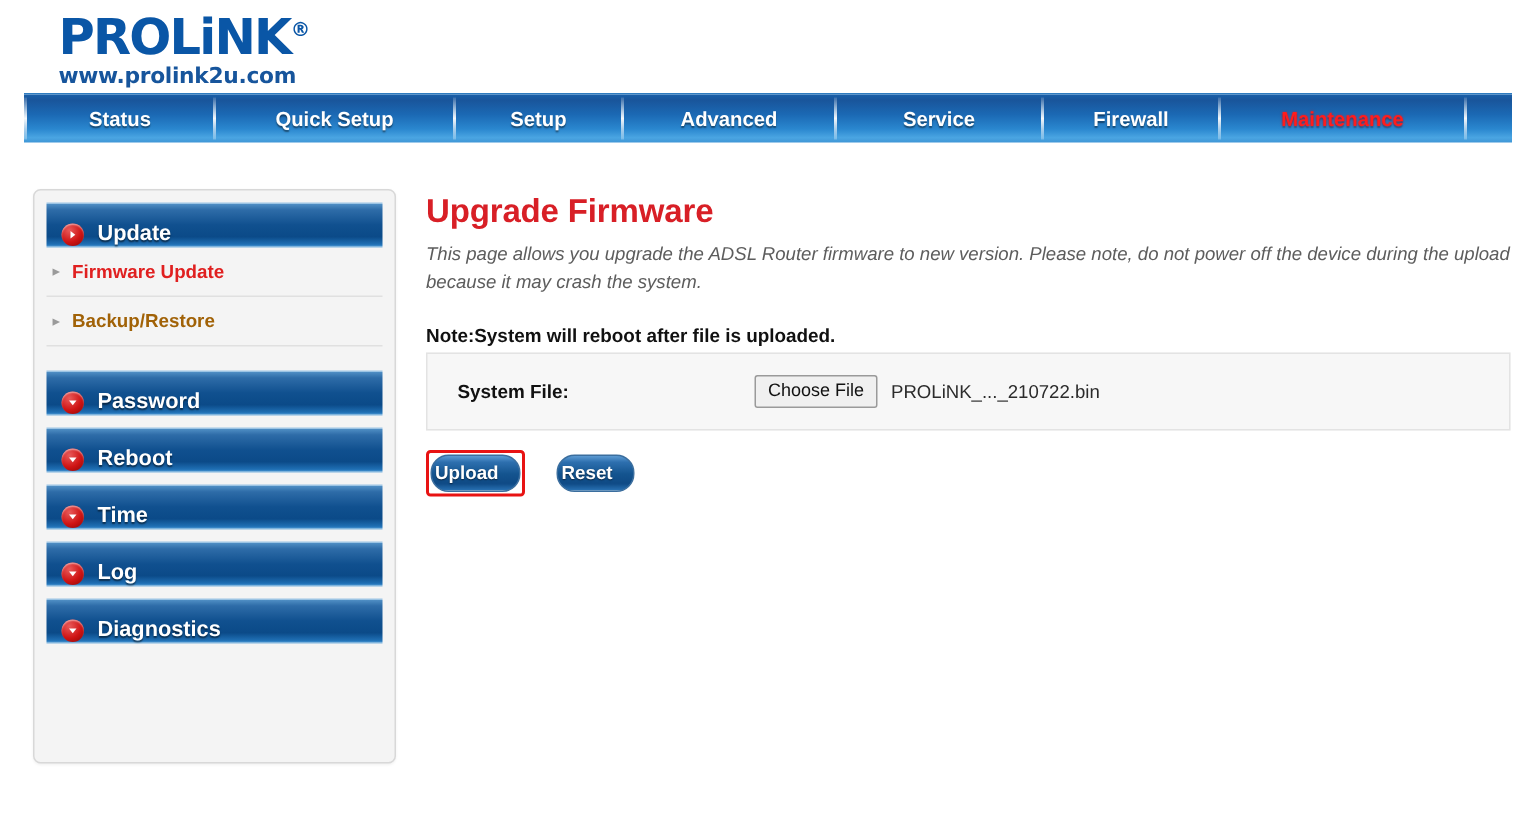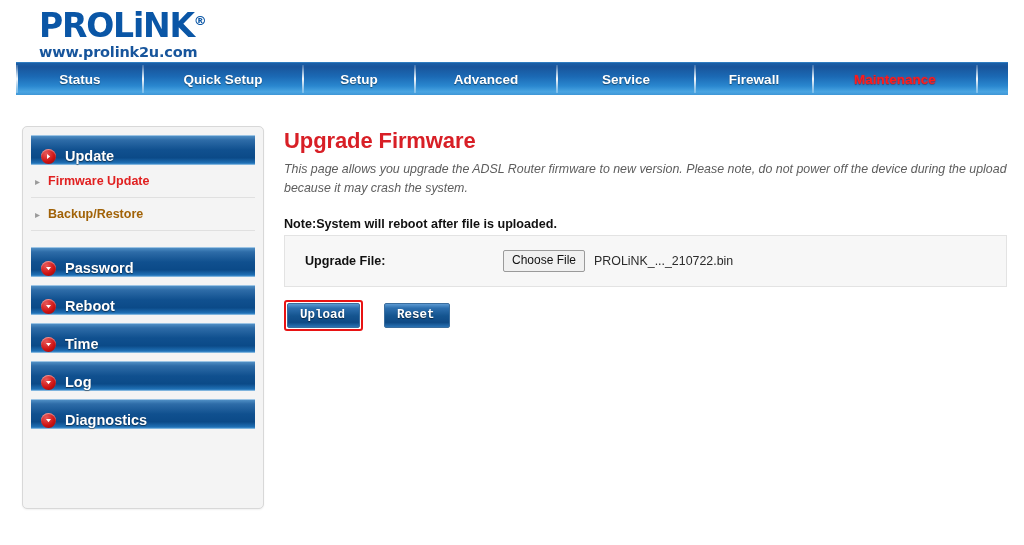--- a/index.html
+++ b/index.html
@@ -225,34 +225,34 @@
   }
 
   
   #actions {
     position: absolute;
     left: 0px; top: 172px;
     display: flex;
     align-items: center;
   }
   .btn3d {
-    font-family: Liberation Mono, monospace;
+    font-family: Liberation Sans, sans-serif;
     font-size: 12.5px;
     font-weight: 700;
     color: #ffffff;
     text-shadow: 0 1px 1px rgba(0,0,0,.55);
     background: linear-gradient(to bottom,
       #5c9ad2 0%,
       #2d6fae 18%,
       #14548f 52%,
       #0f4a85 80%,
       #2972b4 100%);
     border: 1px solid #3b6e9e;
-    border-radius: 2px;
-    padding: 4px 14px 5px 12px;
+    border-radius: 12px;
+    padding: 4px 14px 5px 2px;
     cursor: pointer;
     line-height: 14px;
   }
   #upload-wrap {
     border: 2px solid #e81313;
     padding: 1px;
     border-radius: 3px;
     display: inline-block;
     line-height: 0;
   }
@@ -360,21 +360,21 @@
       <span>Diagnostics</span>
     </div>
   </div>
 
   <div id="main">
     <h1 id="page-title">Upgrade Firmware</h1>
     <p id="page-desc">This page allows you upgrade the ADSL Router firmware to new version. Please note, do not power off the device during the upload because it may crash the system.</p>
     <p id="page-note">Note:System will reboot after file is uploaded.</p>
 
     <div id="file-box">
-      <div id="file-label">Upgrade File:</div>
+      <div id="file-label">System File:</div>
       <div id="file-picker">
         <button id="choose-file-btn">Choose File</button>
         <span id="file-name">PROLiNK_..._210722.bin</span>
       </div>
     </div>
 
     <div id="actions">
       <span id="upload-wrap">
         <button class="btn3d" id="upload-btn">Upload</button>
       </span>

